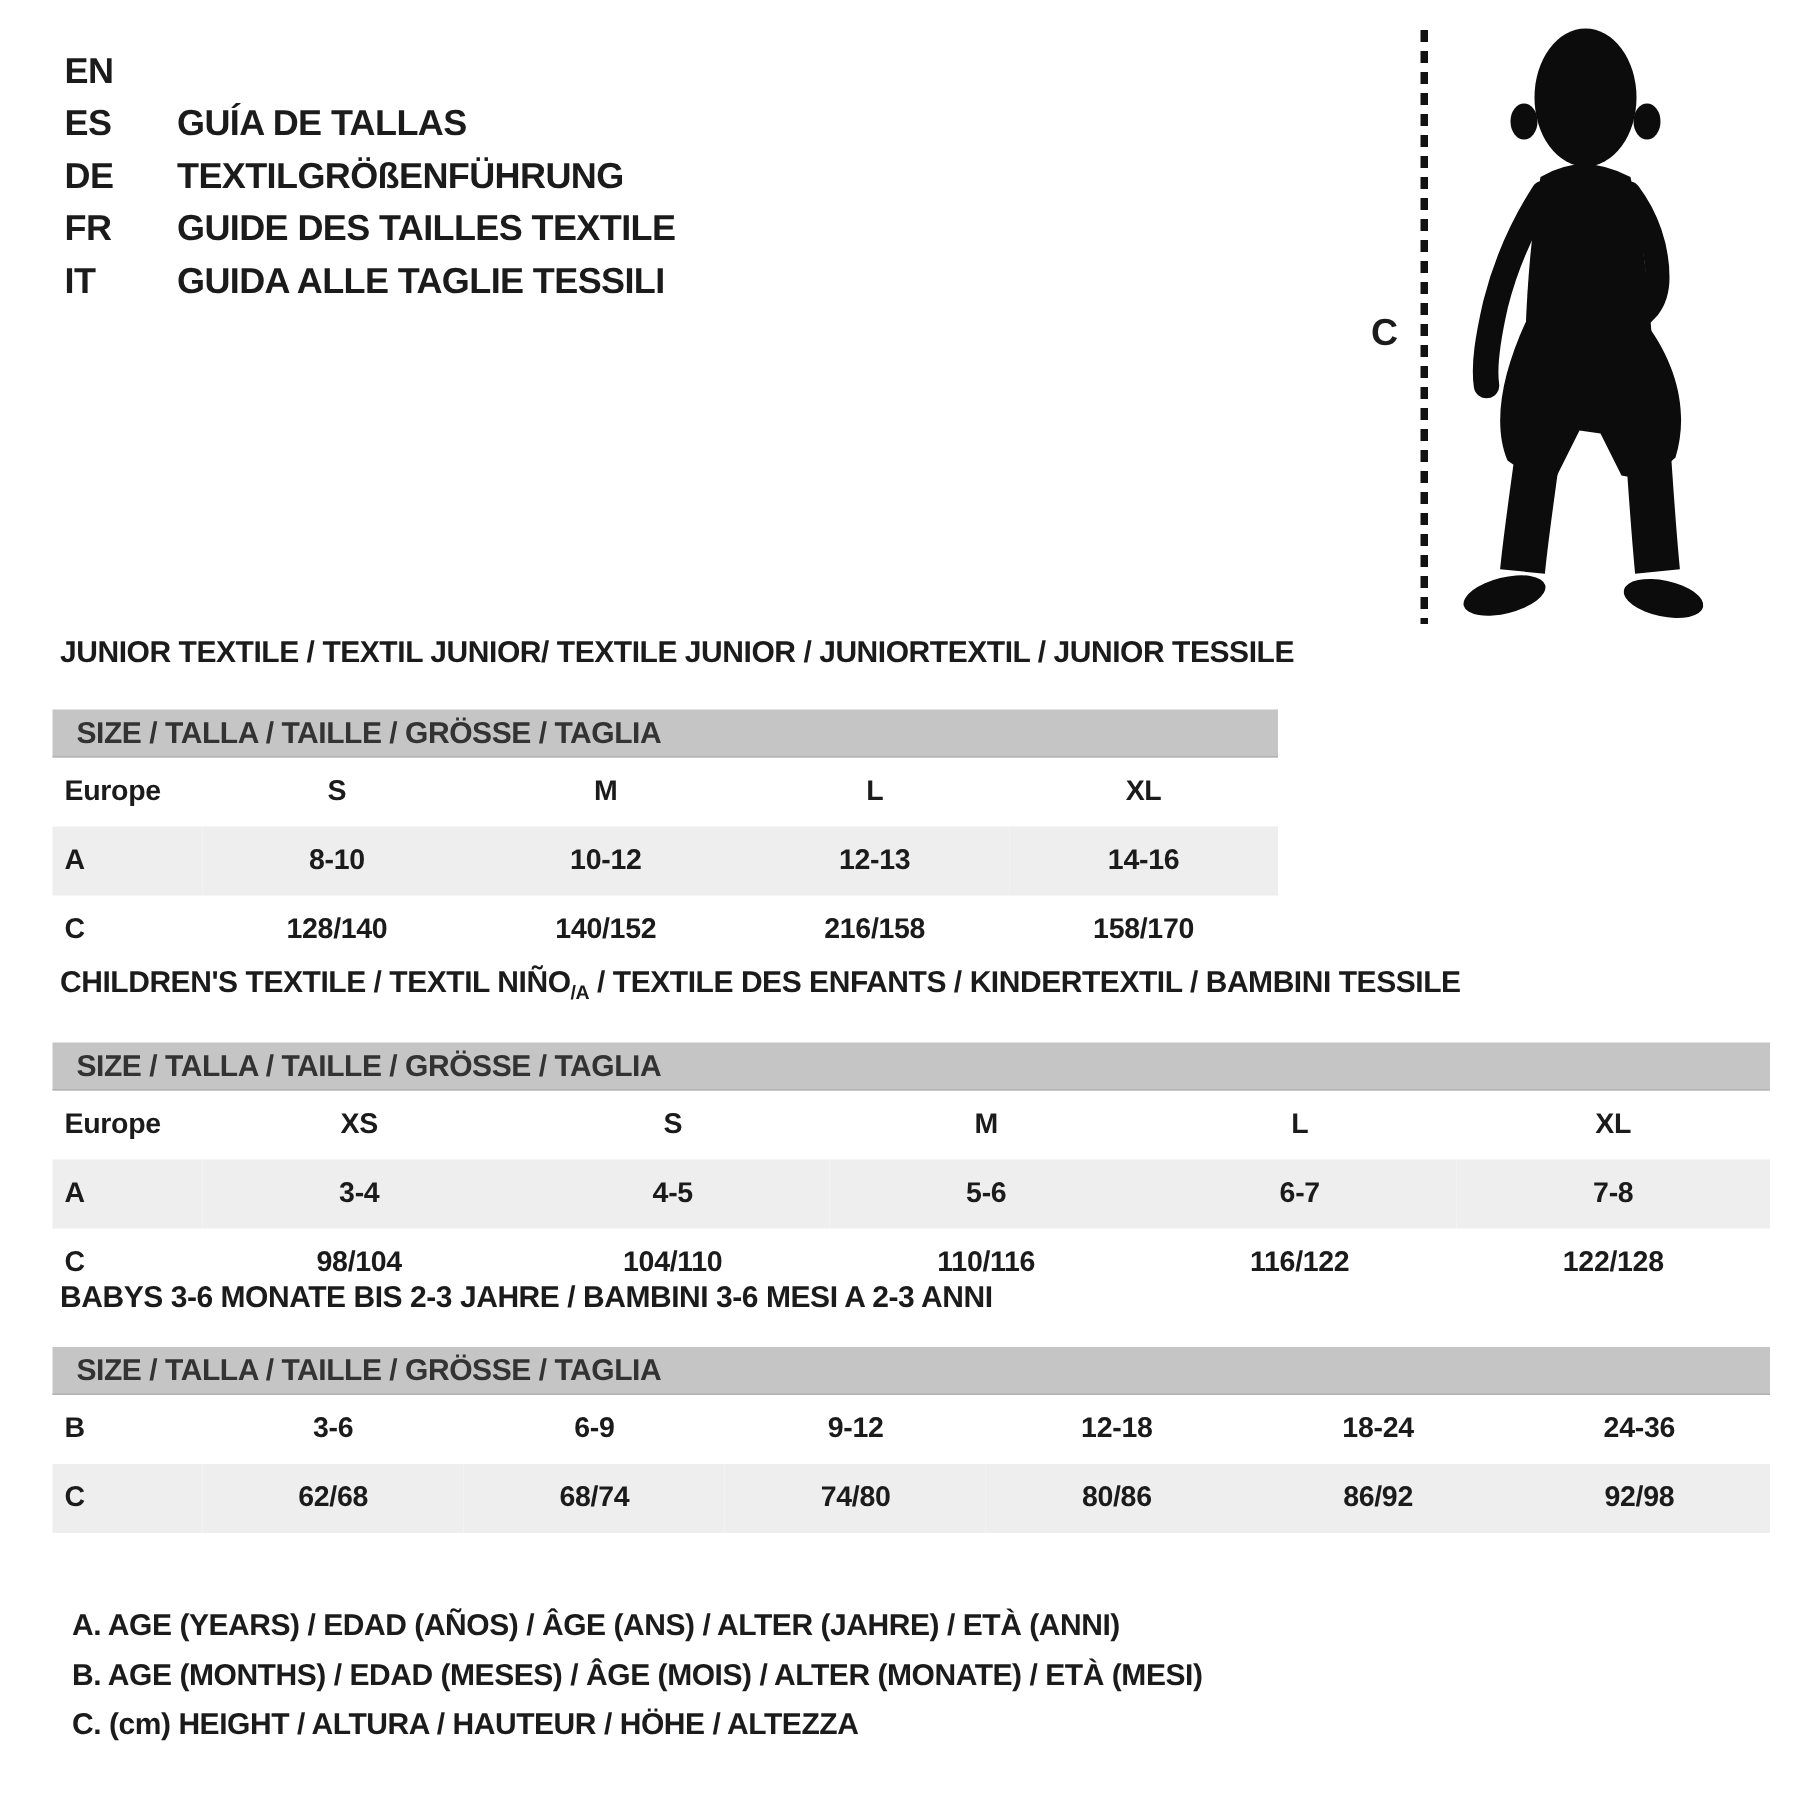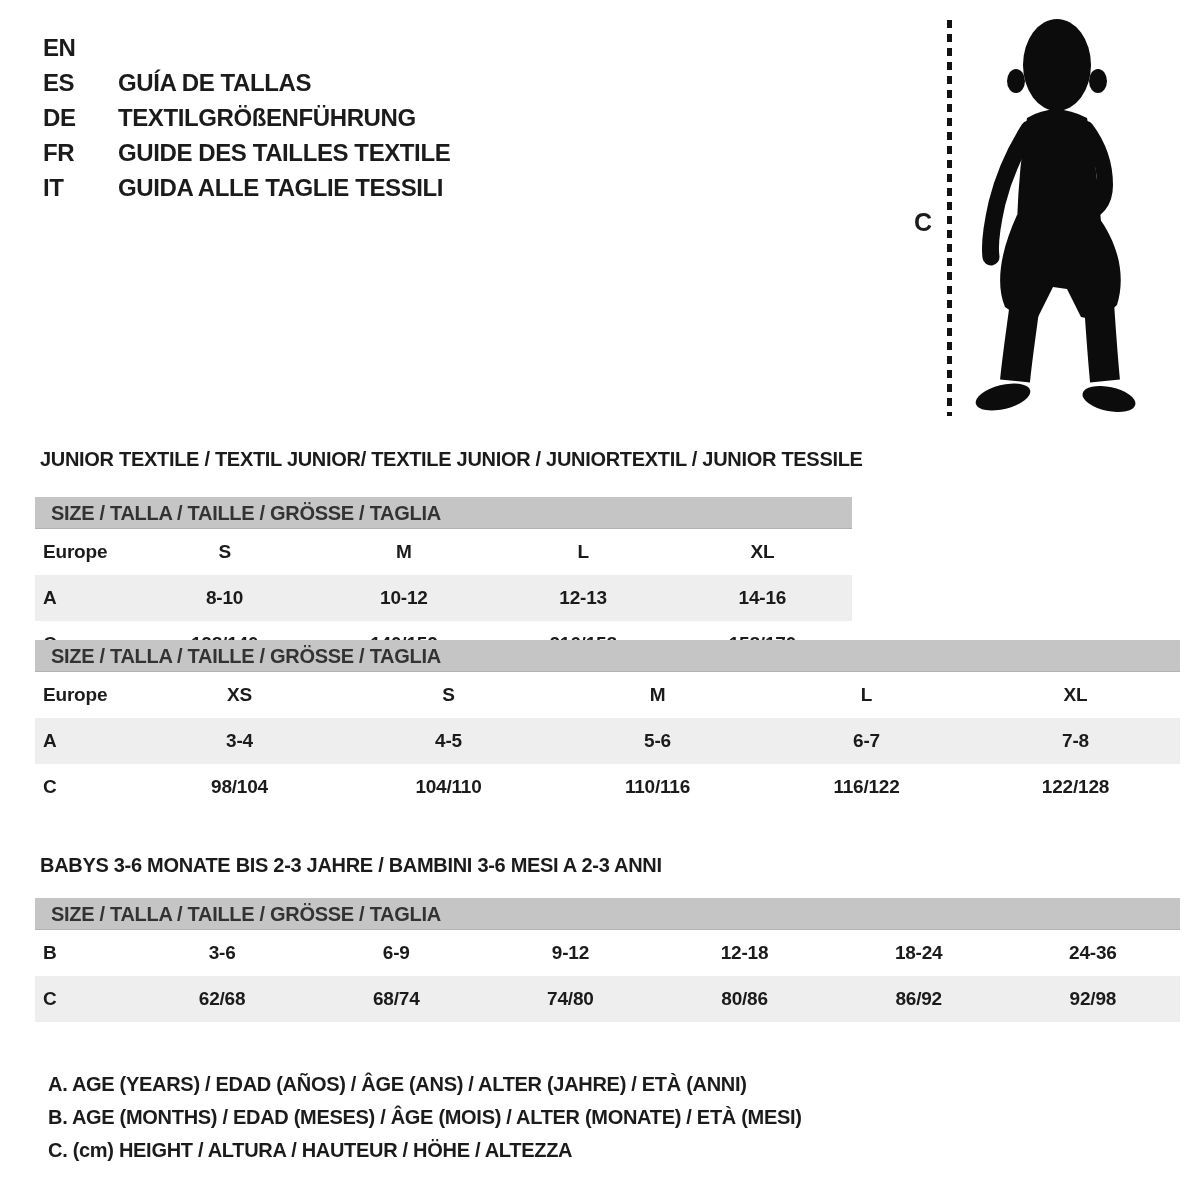--- a/index.html
+++ b/index.html
@@ -21,21 +21,21 @@
 
   
   .figure{position:absolute;left:900px;top:0;width:300px;height:440px;}
   .measure-label{position:absolute;left:14px;top:208px;font-size:25px;font-weight:700;}
   .dash-line{position:absolute;left:47px;top:20px;width:5px;height:396px;
     background:repeating-linear-gradient(to bottom,#121212 0 8px,transparent 8px 14px);}
   .silhouette{position:absolute;left:75px;top:15px;}
 
   
   .section{position:absolute;left:35px;}
-  .section-junior{top:444px;width:817px;}
+  .section-junior{top:420px;width:817px;}
   .section-children{top:640px;width:1145px;}
   .section-babies{top:850px;width:1145px;}
   .sec-title{font-size:20px;font-weight:700;line-height:30px;letter-spacing:-0.3px;padding-left:5px;white-space:nowrap;}
   .sec-title .sub{font-size:13px;vertical-align:sub;}
   .section-junior .sec-titles{margin-bottom:23px;}
   .section-children .sec-titles{margin-bottom:18px;}
   .section-babies .sec-titles{margin-bottom:18px;}
 
   .size-bar{height:32px;line-height:32px;background:var(--header-bar-bg);color:var(--header-bar-text);
     font-size:20px;font-weight:700;letter-spacing:-0.3px;padding-left:16px;
@@ -136,20 +136,23 @@
               <td class="row-label">C</td>
               <td class="val">128/140</td>
               <td class="val">140/152</td>
               <td class="val">216/158</td>
               <td class="val">158/170</td>
             </tr>
           </tbody>
         </table>
       </section>
       <section class="section section-children">
+        <div class="sec-titles">
+          <div class="sec-title"><span>CHILDREN'S TEXTILE / TEXTIL NIÑO</span><span class="sub">/A</span><span> / TEXTILE DES ENFANTS / KINDERTEXTIL / BAMBINI TESSILE</span></div>
+        </div>
         <div class="size-bar">SIZE / TALLA / TAILLE / GRÖSSE / TAGLIA</div>
         <table class="size-table">
           <colgroup>
             <col style="width: 100px;">
             <col>
             <col>
             <col>
             <col>
             <col>
           </colgroup>

